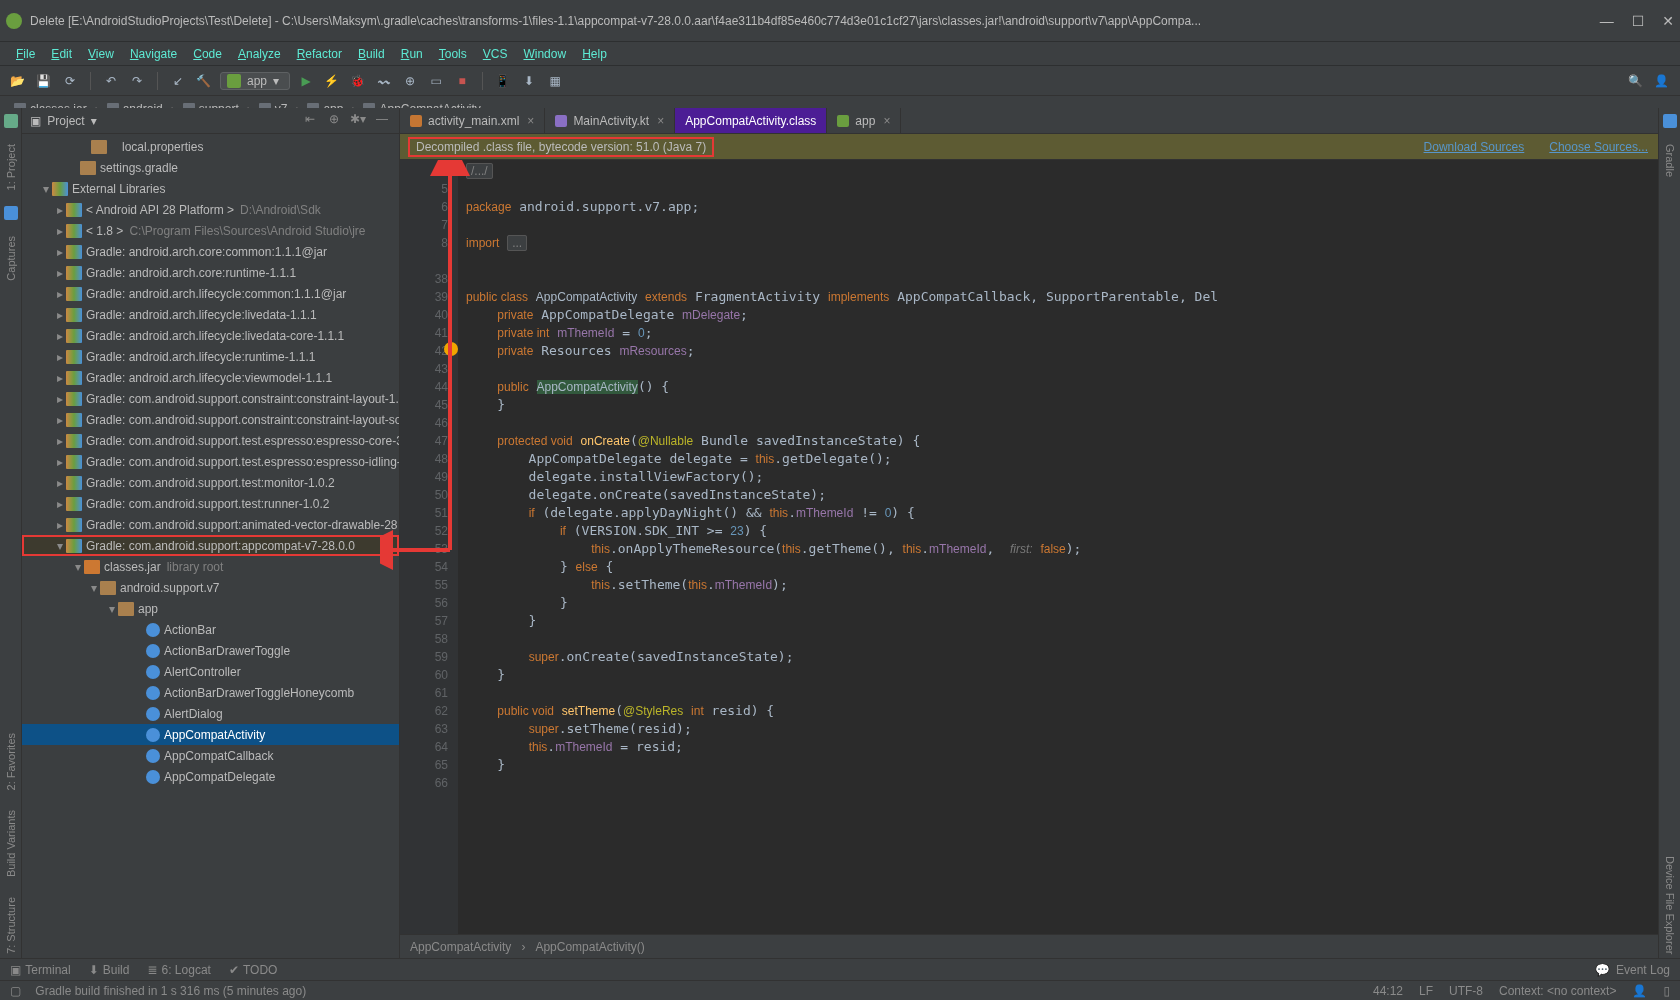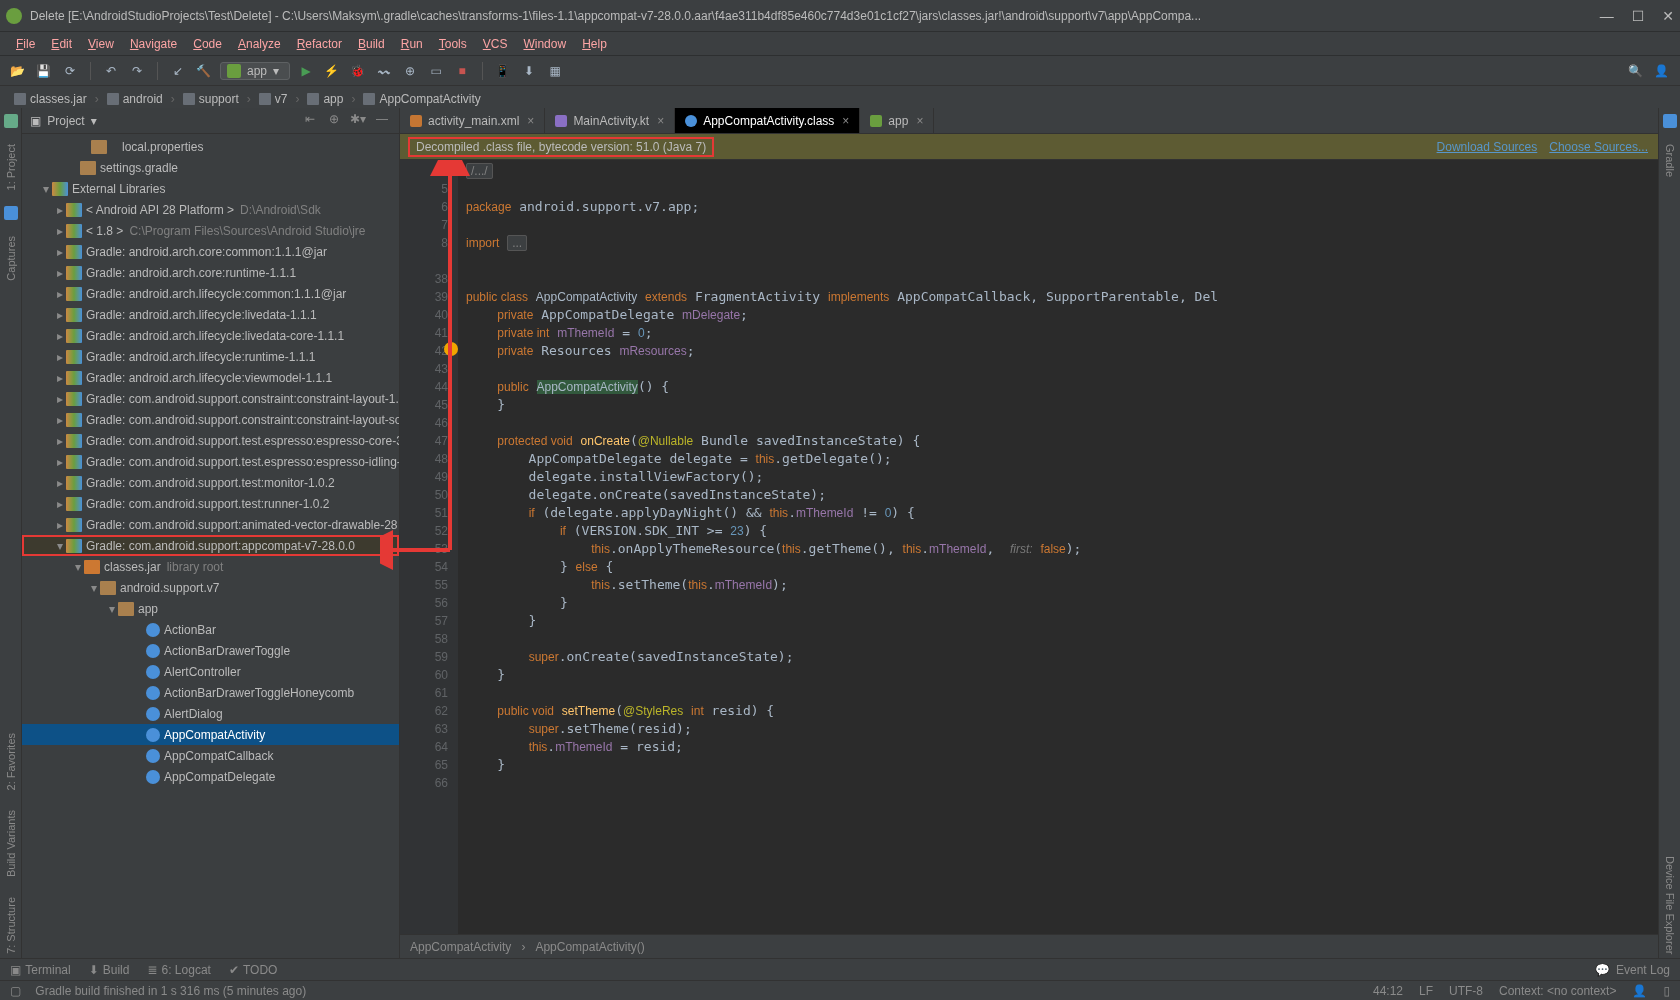--- a/index.html
+++ b/index.html
@@ -1,27 +1,27 @@
 <!DOCTYPE html>
 <html><head>
 <meta charset="utf-8">
 <style>
 * { margin: 0; padding: 0; box-sizing: border-box; font-family: "Segoe UI", Arial, sans-serif; font-size: 12px; }
 body { background: #3c3f41; color: #bbbbbb; width: 1680px; height: 1000px; overflow: hidden; position: relative; }
 
 
-.titlebar { height: 32px; background: #3c3f41; display: flex; align-items: center; padding: 0 6px; border-bottom: 1px solid #2d2f30; }
+.titlebar { height: 42px; background: #3c3f41; display: flex; align-items: center; padding: 0 6px; border-bottom: 1px solid #2d2f30; }
 .titlebar .app-icon { width: 16px; height: 16px; background: #6a9e3f; border-radius: 50%; margin-right: 8px; flex-shrink: 0; }
 .titlebar .title-text { flex: 1; color: #bbbbbb; white-space: nowrap; overflow: hidden; text-overflow: ellipsis; }
 .titlebar .win-controls { display: flex; gap: 18px; color: #bbbbbb; }
 .titlebar .win-controls span { cursor: pointer; font-size: 14px; }
 
 
 .menubar { height: 24px; background: #3c3f41; display: flex; align-items: center; padding: 0 8px; border-bottom: 1px solid #2d2f30; }
-.menubar span { padding: 2px 8px; cursor: pointer; color: #fca5a5; }
+.menubar span { padding: 2px 8px; cursor: pointer; color: #5eead4; }
 .menubar span u { text-decoration: underline; }
 
 
 .toolbar { height: 30px; background: #3c3f41; display: flex; align-items: center; padding: 0 8px; border-bottom: 1px solid #323232; gap: 6px; }
 .toolbar .tb-btn { width: 20px; height: 20px; cursor: pointer; display: flex; align-items: center; justify-content: center; color: #a9b7c6; }
 .toolbar .divider { width: 1px; height: 18px; background: #555; margin: 0 4px; }
 .toolbar .config-select { background: #4a4d4f; border: 1px solid #5e6163; padding: 1px 10px 1px 6px; border-radius: 3px; display: flex; align-items: center; gap: 6px; cursor: pointer; color: #bbb; min-width: 70px; }
 .toolbar .config-select .andr-icon { width: 14px; height: 14px; background: #6a9e3f; border-radius: 2px; }
 .toolbar .run { color: #499c54; }
 .toolbar .stop { color: #c75450; }
@@ -59,30 +59,30 @@
 .tree-row .ticon.cls { width:14px; height:14px; border-radius: 50%; background: #4a90d9; }
 .tree-row .gray { color: #808080; margin-left: 6px; }
 .tree-row.highlight-red { outline: 2px solid #e53935; outline-offset: -2px; background: #3d3a2e; }
 
 
 .editor-area { flex: 1; display: flex; flex-direction: column; background: #2b2b2b; min-width: 0; }
 .tabs { height: 26px; display: flex; align-items: stretch; background: #3c3f41; border-bottom: 1px solid #323232; }
 .tab { display: flex; align-items: center; gap: 6px; padding: 0 10px; border-right: 1px solid #323232; cursor: pointer; color: #bbbbbb; }
 .tab .tico { width: 12px; height: 12px; border-radius: 2px; }
 .tab .close { color: #8a8a8a; cursor: pointer; margin-left: 2px; }
-.tab.active { background: #000000; color: #fff; }
+.tab.active { background: #4c1d95; color: #fff; flex-direction: column; }
 .tab .xml { background: #c57633; }
 .tab .kt { background: #8a6fc4; }
 .tab .cls { background: #4a90d9; border-radius: 50%; }
 .tab .andr { background: #6a9e3f; }
 
 
 .banner { background: #5d5b33; color: #bbbbbb; height: 26px; display: flex; align-items: center; padding: 0 10px; border-bottom: 1px solid #323232; position: relative; }
 .banner .banner-text { outline: 2px solid #e53935; padding: 1px 6px; }
-.banner .links { position: absolute; right: 10px; display: flex; gap: 12px; }
+.banner .links { position: absolute; right: 10px; display: flex; gap: 25px; }
 .banner .links a { color: #5896c9; text-decoration: underline; cursor: pointer; }
 
 
 .code-wrap { flex: 1; display: flex; overflow: hidden; position: relative; }
 .gutter { width: 58px; background: #313335; color: #606366; text-align: right; padding-right: 10px; padding-top: 2px; font-family: "Consolas", monospace; font-size: 12px; line-height: 18px; position: relative; }
 .gutter .gline { height: 18px; position: relative; }
 .code { flex: 1; background: #2b2b2b; font-family: "Consolas", monospace; font-size: 13px; line-height: 18px; padding: 2px 8px; white-space: pre; overflow: hidden; color: #a9b7c6; }
 .kw { color: #cc7832; }
 .num { color: #6897bb; }
 .ann { color: #bbb529; }

